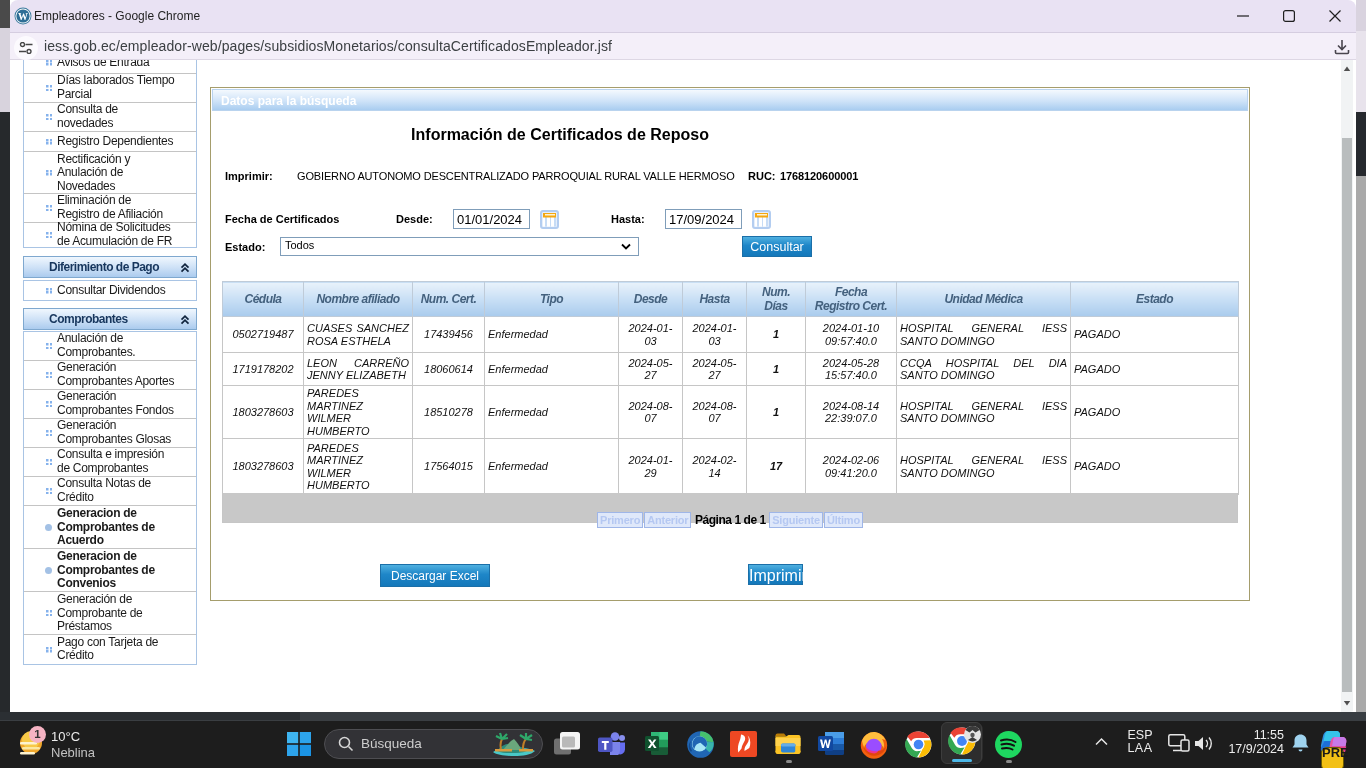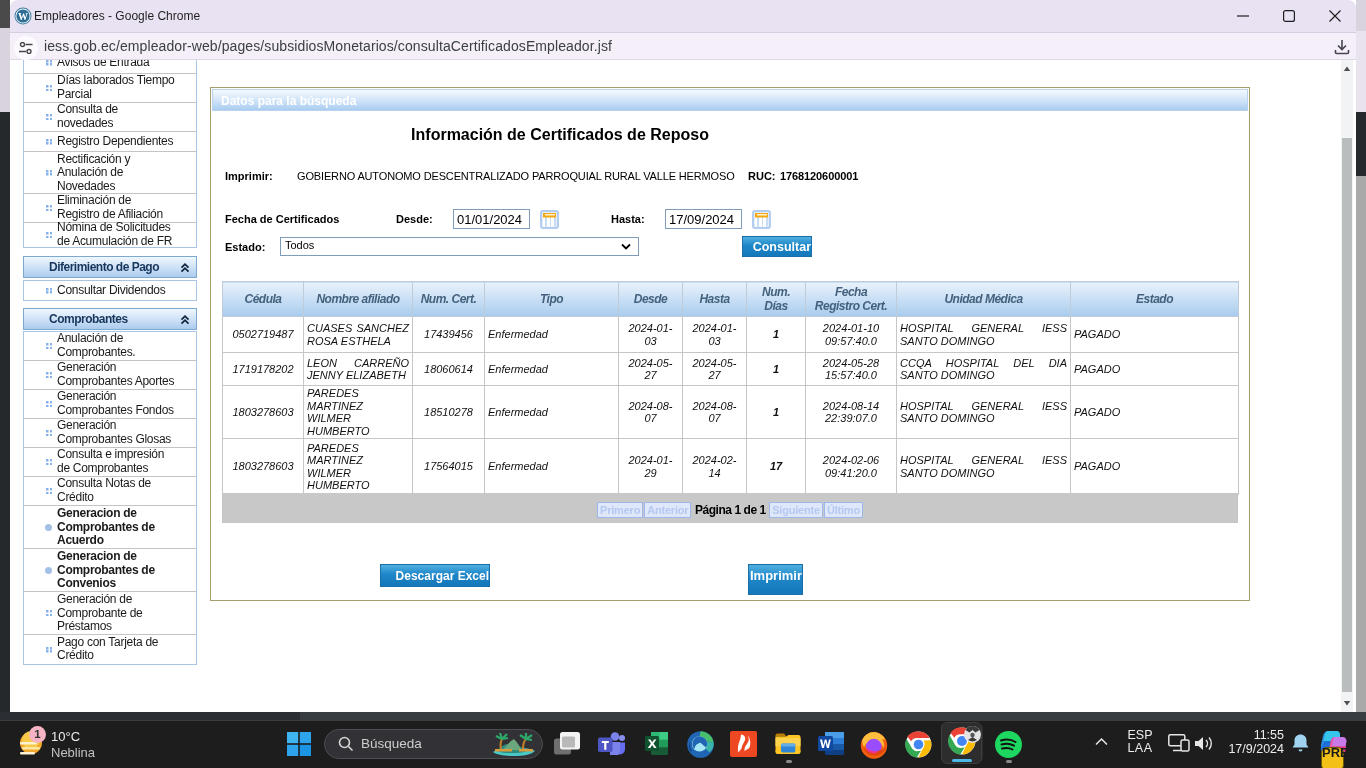--- a/index.html
+++ b/index.html
@@ -50,21 +50,21 @@
 #phead span { position:absolute; left:8px; top:0; line-height:22px; font-weight:bold; font-size:12px; color:#fff; }
 #ptitle { left:0px; width:698px; text-align:center; font-weight:bold; font-size:16px; color:#000; }
 .lbl { font-weight:bold; font-size:11px; color:#000; }
 .val { font-size:11px; letter-spacing:-0.15px; color:#000; }
 .inp { border:1px solid #7f9db9; background:#fff; font-size:13px; font-family:"Liberation Sans",sans-serif; color:#000; padding:0 0 0 3px; height:20px; }
 .calic { width:19px; height:19px; border:2px solid #b3cdf0; border-radius:3px; background:
   linear-gradient(#fff3d2,#fff3d2) 2.5px 2px/10px 1.5px no-repeat,
   linear-gradient(#f5a70f,#f5a70f) 1px 0.5px/13px 4.5px no-repeat,
   linear-gradient(90deg,#fff 0 2.5px,#c7dcf5 2.5px 4px,#fff 4px 7px,#c7dcf5 7px 8.5px,#fff 8.5px 11.5px,#c7dcf5 11.5px 13px,#fff 13px) 1px 5px/13px 9.5px no-repeat,
   #e4eefb; }
-.btn { background:linear-gradient(180deg,#4fb0e0 0%,#1e86c8 45%,#1478ba 100%); border:1px solid #1b6fa8; color:#fff; font-weight:bold; font-size:12.5px; text-align:right; font-family:"Liberation Sans",sans-serif; }
+.btn { background:linear-gradient(180deg,#4fb0e0 0%,#1e86c8 45%,#1478ba 100%); border:1px solid #1b6fa8; color:#fff; font-weight:normal; font-size:12.5px; text-align:center; font-family:"Liberation Sans",sans-serif; }
 
 
 #tbl { border-collapse:collapse; table-layout:fixed;font-style:italic; }
 #tbl th { background:linear-gradient(180deg,#e9f2fb 0%,#c8dff5 50%,#a9cbed 100%); color:#44617e; font-size:12px; letter-spacing:-0.5px; font-weight:bold; border:1px solid #bfcbd8; line-height:14px; }
 #tbl td { border:1px solid #c6c6c6; font-size:11px; color:#111; padding:1px 3px; vertical-align:middle; }
 #tbl td { line-height:12.5px; } .j { display:flex; justify-content:space-between; }
 .tc { text-align:center; }
 .tb { font-weight:bold; }
 #tfoot { background:#c8c8c8; border:1px solid #c6c6c6; border-top:none; }
 .pgbox { display:inline-block; background:#dfe8fa; border:1px solid #9fb6e8; color:#b5c8f2; font-weight:bold; font-size:11px; letter-spacing:-0.2px; height:16px; line-height:15px; padding:0 2px; margin:0 0.5px; vertical-align:middle; }
@@ -349,25 +349,25 @@
                   <span>HOSPITAL</span>
                   <span>GENERAL</span>
                   <span>IESS</span>
                 </div>
                 <div>SANTO DOMINGO</div>
               </td>
               <td>PAGADO</td>
             </tr>
       </tbody>
         </table>
-      <div class="abs" id="tfoot" style="left:11px;top:405px;width:1016px;height:30px;text-align:center;padding-top:7px">
+      <div class="abs" id="tfoot" style="left:11px;top:405px;width:1016px;height:30px;text-align:center;padding-top:17px">
         <span class="pgbox">Primero</span><span class="pgbox">Anterior</span><span class="pgtxt">Página 1 de 1</span><span class="pgbox">Siguiente</span><span class="pgbox">Último</span>
       </div>
       <div class="abs btn" style="left:169px;top:476px;width:110px;height:23px;line-height:22px;font-size:12px">Descargar Excel</div>
-      <div class="abs btn" style="left:537px;top:476px;width:55px;height:31px;line-height:22px;font-size:13px">Imprimir</div>
+      <div class="abs btn" style="left:537px;top:476px;width:55px;height:21px;line-height:22px;font-size:16px">Imprimir</div>
     </div>
     <div class="abs" id="sbar"></div>
     <div class="abs" id="sthumb"></div>
     <svg class="abs" style="left:1333px;top:5px" width="8" height="8" viewBox="0 0 8 8">
         <path d="M4 1.5L7.2 6H0.8z" fill="#505050"></path>
       </svg>
     <svg class="abs" style="left:1333px;top:639px" width="8" height="8" viewBox="0 0 8 8">
         <path d="M4 6.5L7.2 2H0.8z" fill="#505050"></path>
       </svg>
   </div>

